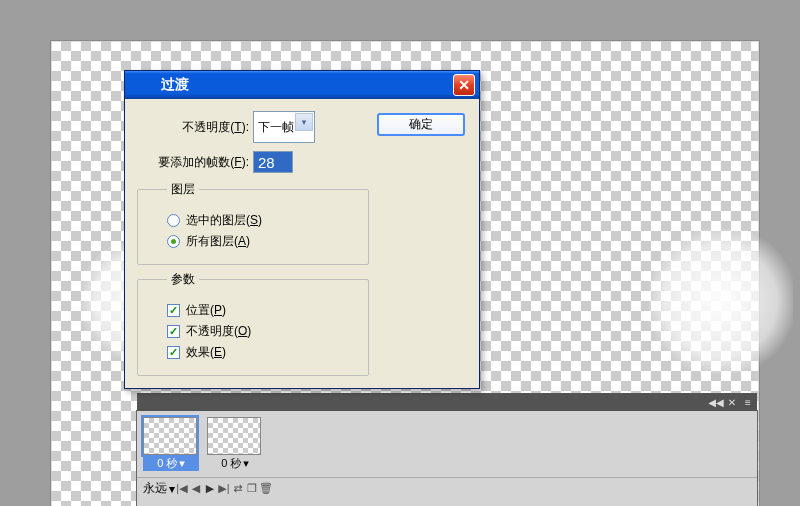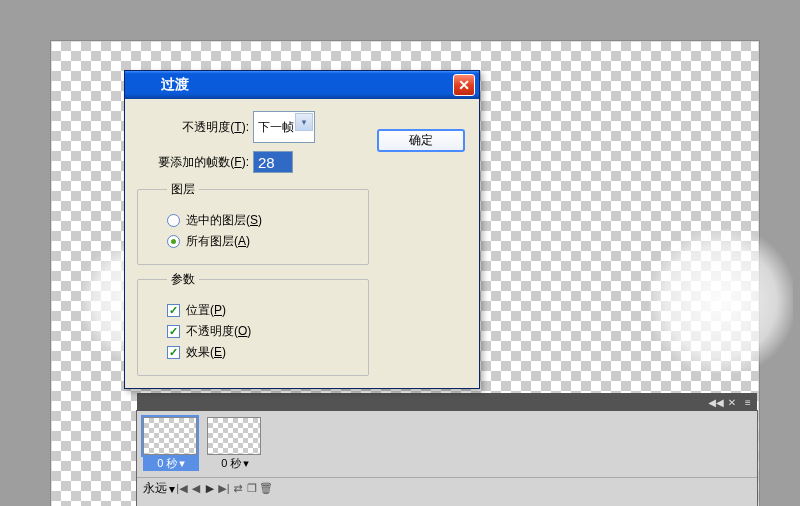--- a/index.html
+++ b/index.html
@@ -23,21 +23,21 @@
   .dlgbody { padding:12px; position:relative; }
   .row { display:flex; align-items:center; margin-bottom:8px; }
   .row label { text-align:right; width:112px; margin-right:4px; }
   .underline { text-decoration: underline; }
   .select { display:inline-flex; align-items:center; width:62px; height:22px; border:1px solid #7f9db9; background:#fff; padding:15px 4px; position:relative; }
   .select .arrow { position:absolute; right:1px; top:1px; width:18px; height:18px; background:linear-gradient(#e4ecf7,#c4d6f0); border:1px solid #b5c9e3; display:flex; align-items:center; justify-content:center; font-size:9px; color:#4a6a9a; }
   input.text { width:40px; height:22px; border:1px solid #7f9db9; padding:0 4px; background:#fff; font-size:15px; }
   input.text.sel { background:#316ac5; color:#fff; }
   .btn { width:88px; height:22px; border:1px solid #7a96df; background:linear-gradient(#fdfdfd,#eef2f9); display:flex; align-items:center; justify-content:center; cursor:pointer; border-radius:3px; }
   .btn.default { border:2px solid #4a8bff; height:23px; }
-  .right-btns { position:absolute; right:14px; top:30px; display:flex; flex-direction:column; gap:10px; }
+  .right-btns { position:absolute; right:14px; top:14px; display:flex; flex-direction:column; gap:10px; }
   fieldset { border:1px solid #bfbfbf; border-radius:2px; margin:6px 0 0 0; padding:10px 12px 10px 29px; width:232px; }
   legend { padding:0 4px; }
   .radio-row, .check-row { display:flex; align-items:center; margin:4px 0; gap:6px; }
   .radio { width:13px; height:13px; border:1px solid #5a84c8; border-radius:50%; display:inline-flex; align-items:center; justify-content:center; background:#fff; }
   .radio.checked::after { content:""; width:5px; height:5px; background:#4da51f; border-radius:50%; }
   .check { width:13px; height:13px; border:1px solid #5a84c8; background:#fff; display:inline-flex; align-items:center; justify-content:center; color:#1a8f1a; font-size:11px; font-weight:bold; line-height:1; }
   
   .panel { position:absolute; left:136px; top:410px; width:622px; height:100px; background:#d4d4d4; border:1px solid #666; }
   .panelhead { position:absolute; right:0; top:-18px; width:620px; height:18px; background:#535353; display:flex; justify-content:flex-end; align-items:center; gap:6px; padding-right:4px;}
   .panelhead .hicon { width:10px; height:10px; color:#ddd; font-size:10px; display:flex; align-items:center; justify-content:center; }

